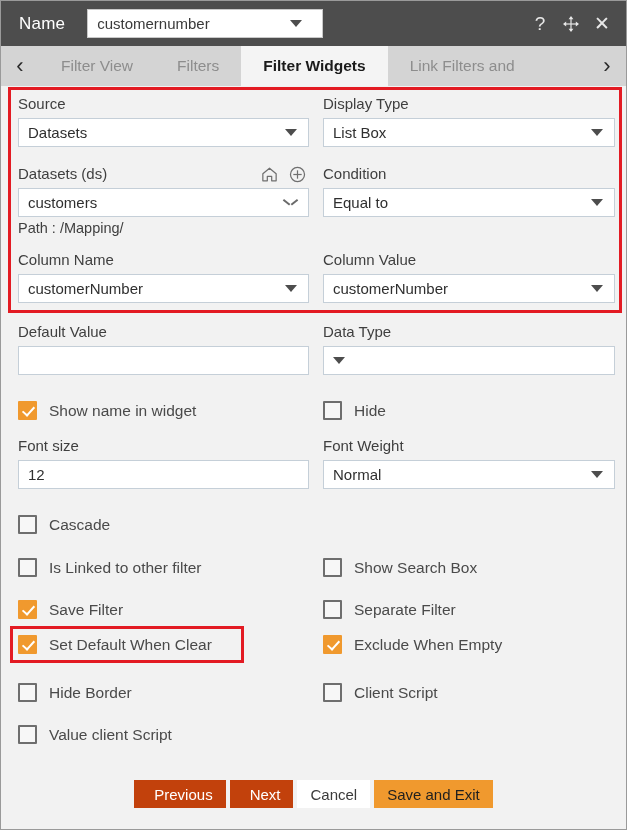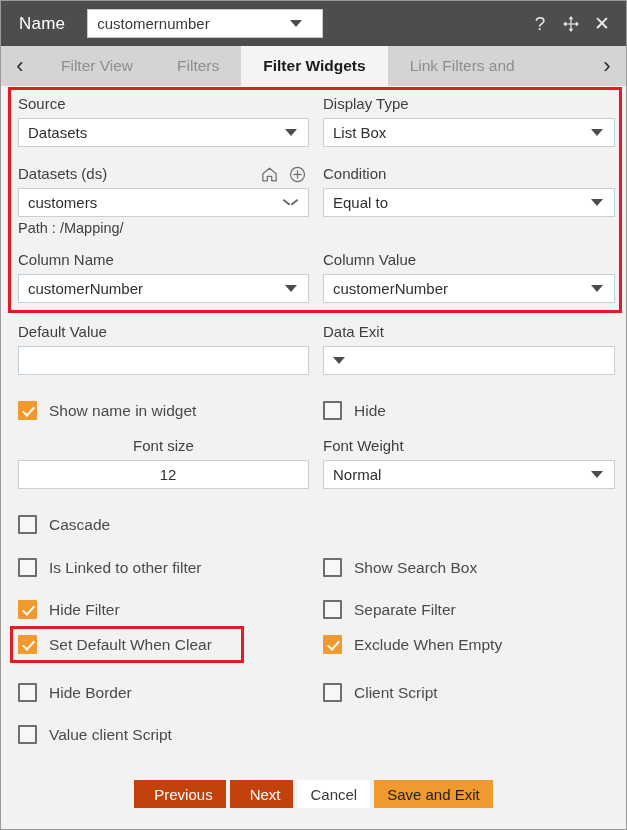--- a/index.html
+++ b/index.html
@@ -268,40 +268,40 @@
         </div>
       </div>
 
       <div class="col-l" style="top:236px;">
         <span class="lbl">Default Value</span>
         <div class="ctl">
           <span class="val"></span>
         </div>
       </div>
       <div class="col-r" style="top:236px;">
-        <span class="lbl">Data Exit</span>
+        <span class="lbl">Data Type</span>
         <div class="ctl">
           <span class="caret"></span>
         </div>
       </div>
 
       <div class="col-l" style="top:315px;">
         <div class="cb-row">
           <span class="cbx on"></span>
           <span class="cb-label">Show name in widget</span>
         </div>
       </div>
       <div class="col-r" style="top:315px;">
         <div class="cb-row">
           <span class="cbx"></span>
           <span class="cb-label">Hide</span>
         </div>
       </div>
 
-      <div class="col-l" style="top:350px;text-align:center;">
+      <div class="col-l" style="top:350px;">
         <span class="lbl">Font size</span>
         <div class="ctl">
           <span class="val">12</span>
         </div>
       </div>
       <div class="col-r" style="top:350px;">
         <span class="lbl">Font Weight</span>
         <div class="ctl">
           <span class="val">Normal</span>
           <span class="caret"></span>
@@ -324,21 +324,21 @@
       <div class="col-r" style="top:472px;">
         <div class="cb-row">
           <span class="cbx"></span>
           <span class="cb-label">Show Search Box</span>
         </div>
       </div>
 
       <div class="col-l" style="top:514px;">
         <div class="cb-row">
           <span class="cbx on"></span>
-          <span class="cb-label">Hide Filter</span>
+          <span class="cb-label">Save Filter</span>
         </div>
       </div>
       <div class="col-r" style="top:514px;">
         <div class="cb-row">
           <span class="cbx"></span>
           <span class="cb-label">Separate Filter</span>
         </div>
       </div>
 
       <div class="col-l" style="top:549px;">

